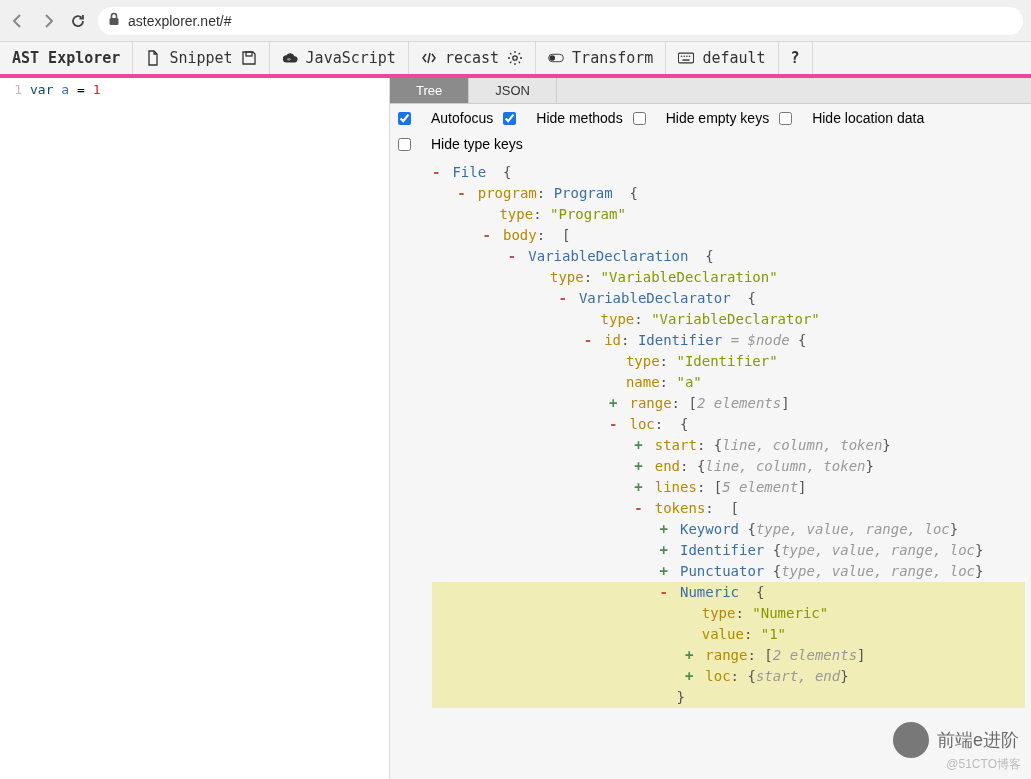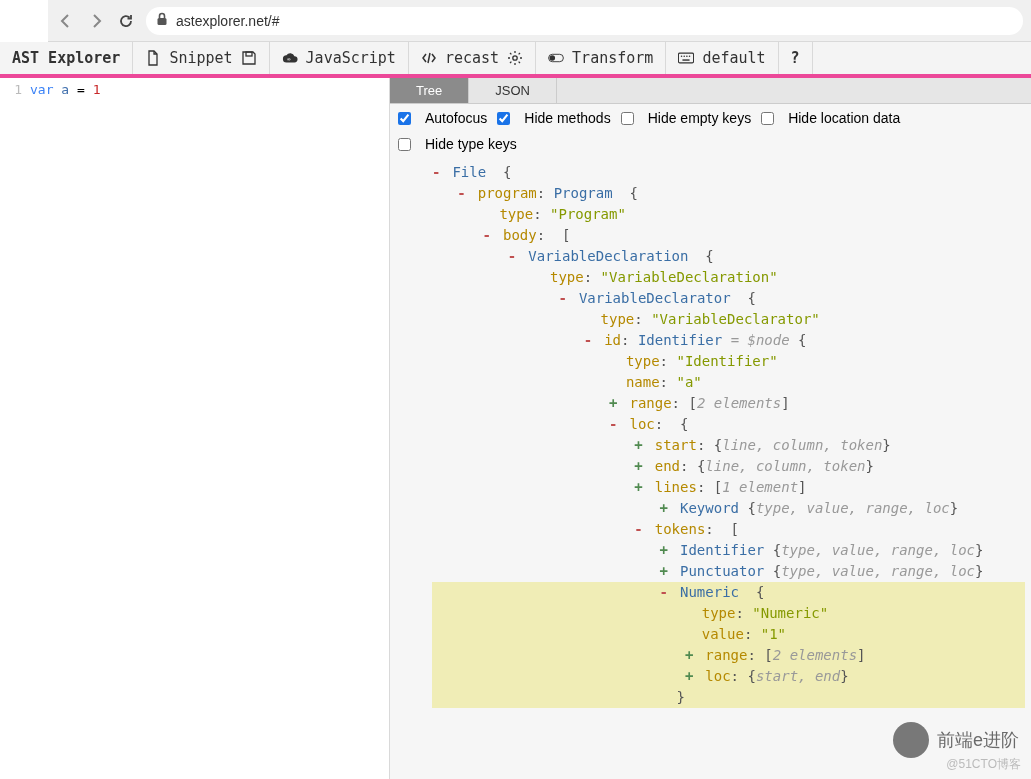--- a/index.html
+++ b/index.html
@@ -1,37 +1,37 @@
 <!DOCTYPE html>
 <html><head>
 <meta charset="utf-8">
 <style>
   * { box-sizing: border-box; margin: 0; padding: 0; }
   body { font-family: -apple-system, BlinkMacSystemFont, "Segoe UI", Arial, sans-serif; font-size: 13px; background: #fff; width: 1031px; height: 779px; overflow: hidden; position: relative; }
-  .browser-bar { height: 42px; background: #f0f0f0; border-bottom: 1px solid #d9d9d9; display: flex; align-items: center; padding: 0 8px; gap: 10px; margin-left: 48px; }
+  .browser-bar { height: 42px; background: #f0f0f0; border-bottom: 1px solid #d9d9d9; display: flex; align-items: center; padding: 0 8px; gap: 10px; }
   .nav-btn { width: 20px; height: 20px; display: flex; align-items: center; justify-content: center; color: #888; cursor: default; }
   .nav-btn.enabled { color: #444; }
   .url-pill { flex: 1; height: 28px; background: #fff; border-radius: 14px; display: flex; align-items: center; padding: 0 10px; gap: 8px; font-size: 14px; color: #333; }
   .lock { color: #555; }
   .toolbar { height: 36px; background: #f4f4f4; border-bottom: 4px solid #ec4899; display: flex; align-items: stretch; }
   .toolbar .tb-item { display: flex; align-items: center; padding: 0 12px; border-right: 1px solid #d9d9d9; font-family: ui-monospace, Menlo, Consolas, monospace; font-size: 15px; color: #333; gap: 8px; background: #f4f4f4; }
   .tb-item.brand { font-weight: bold; }
   .tb-icon { display: inline-flex; width: 16px; height: 16px; align-items: center; justify-content: center; }
   .main { display: flex; height: calc(779px - 42px - 36px); }
   .left { width: 390px; border-right: 1px solid #d9d9d9; background: #fff; font-family: ui-monospace, Menlo, Consolas, monospace; font-size: 13px; padding: 4px 8px; }
   .gutter-num { color: #bbb; display: inline-block; width: 14px; text-align: right; margin-right: 8px; }
-  .kw { color: #3b82f6; text-align: center; }
+  .kw { color: #0c4a6e; text-align: center; }
   .ident { color: #4271ae; }
   .lit { color: #c82829; }
   .right { flex: 1; background: #f6f6f6; display: flex; flex-direction: column; overflow: hidden; }
   .tabs { height: 26px; display: flex; background: #e6e6e6; border-bottom: 1px solid #ccc; }
   .tab { padding: 0 26px; display: flex; align-items: center; font-size: 13px; color: #333; border-right: 1px solid #ccc; }
   .tab.active { background: #8b8b8b; color: #fff; }
   .opts { padding: 6px 8px; background: #f6f6f6; display: flex; gap: 10px; align-items: center; font-size: 14px; flex-wrap: wrap; }
-  .opts label { display: flex; align-items: center; gap: 14px; }
+  .opts label { display: flex; align-items: center; gap: 20px; }
   .tree { flex: 1; overflow: auto; font-family: ui-monospace, Menlo, Consolas, monospace; font-size: 14px; line-height: 21px; padding: 4px 6px; }
   .row { white-space: pre; margin-left: 36px; }
   .toggle { color: #c05050; font-weight: bold; display: inline-block; width: 12px; }
   .toggle.plus { color: #508a50; }
   .key { color: #b58900; }
   .node { color: #3a6ea5; }
   .str { color: #859900; }
   .punct { color: #555; }
   .italic { font-style: italic; color: #999; }
   .hl { background: #f0edb6; }
@@ -175,23 +175,23 @@
 <div class="row">              <span class="key">type</span><span class="punct">:</span> <span class="str">"VariableDeclaration"</span></div>
 <div class="row">               <span class="toggle">-</span> <span class="node">VariableDeclarator</span>  <span class="punct">{</span></div>
 <div class="row">                    <span class="key">type</span><span class="punct">:</span> <span class="str">"VariableDeclarator"</span></div>
 <div class="row">                  <span class="toggle">-</span> <span class="key">id</span><span class="punct">:</span> <span class="node">Identifier</span> <span class="italic">= $node</span> <span class="punct">{</span></div>
 <div class="row">                       <span class="key">type</span><span class="punct">:</span> <span class="str">"Identifier"</span></div>
 <div class="row">                       <span class="key">name</span><span class="punct">:</span> <span class="str">"a"</span></div>
 <div class="row">                     <span class="toggle plus">+</span> <span class="key">range</span><span class="punct">:</span> <span class="punct">[</span><span class="italic">2 elements</span><span class="punct">]</span></div>
 <div class="row">                     <span class="toggle">-</span> <span class="key">loc</span><span class="punct">:</span>  <span class="punct">{</span></div>
 <div class="row">                        <span class="toggle plus">+</span> <span class="key">start</span><span class="punct">:</span> <span class="punct">{</span><span class="italic">line, column, token</span><span class="punct">}</span></div>
 <div class="row">                        <span class="toggle plus">+</span> <span class="key">end</span><span class="punct">:</span> <span class="punct">{</span><span class="italic">line, column, token</span><span class="punct">}</span></div>
-<div class="row">                        <span class="toggle plus">+</span> <span class="key">lines</span><span class="punct">:</span> <span class="punct">[</span><span class="italic">1 element</span><span class="punct">]</span></div>
+<div class="row">                        <span class="toggle plus">+</span> <span class="key">lines</span><span class="punct">:</span> <span class="punct">[</span><span class="italic">5 element</span><span class="punct">]</span></div>
+<div class="row">                        <span class="toggle">-</span> <span class="key">tokens</span><span class="punct">:</span>  <span class="punct">[</span></div>
 <div class="row">                           <span class="toggle plus">+</span> <span class="node">Keyword</span> <span class="punct">{</span><span class="italic">type, value, range, loc</span><span class="punct">}</span></div>
-<div class="row">                        <span class="toggle">-</span> <span class="key">tokens</span><span class="punct">:</span>  <span class="punct">[</span></div>
 <div class="row">                           <span class="toggle plus">+</span> <span class="node">Identifier</span> <span class="punct">{</span><span class="italic">type, value, range, loc</span><span class="punct">}</span></div>
 <div class="row">                           <span class="toggle plus">+</span> <span class="node">Punctuator</span> <span class="punct">{</span><span class="italic">type, value, range, loc</span><span class="punct">}</span></div>
 <div class="row hl">                           <span class="toggle">-</span> <span class="node">Numeric</span>  <span class="punct">{</span></div>
 <div class="row hl">                                <span class="key">type</span><span class="punct">:</span> <span class="str">"Numeric"</span></div>
 <div class="row hl">                                <span class="key">value</span><span class="punct">:</span> <span class="str">"1"</span></div>
 <div class="row hl">                              <span class="toggle plus">+</span> <span class="key">range</span><span class="punct">:</span> <span class="punct">[</span><span class="italic">2 elements</span><span class="punct">]</span></div>
 <div class="row hl">                              <span class="toggle plus">+</span> <span class="key">loc</span><span class="punct">:</span> <span class="punct">{</span><span class="italic">start, end</span><span class="punct">}</span></div>
 <div class="row hl">                             <span class="punct">}</span></div>
     </div>
   </div>

